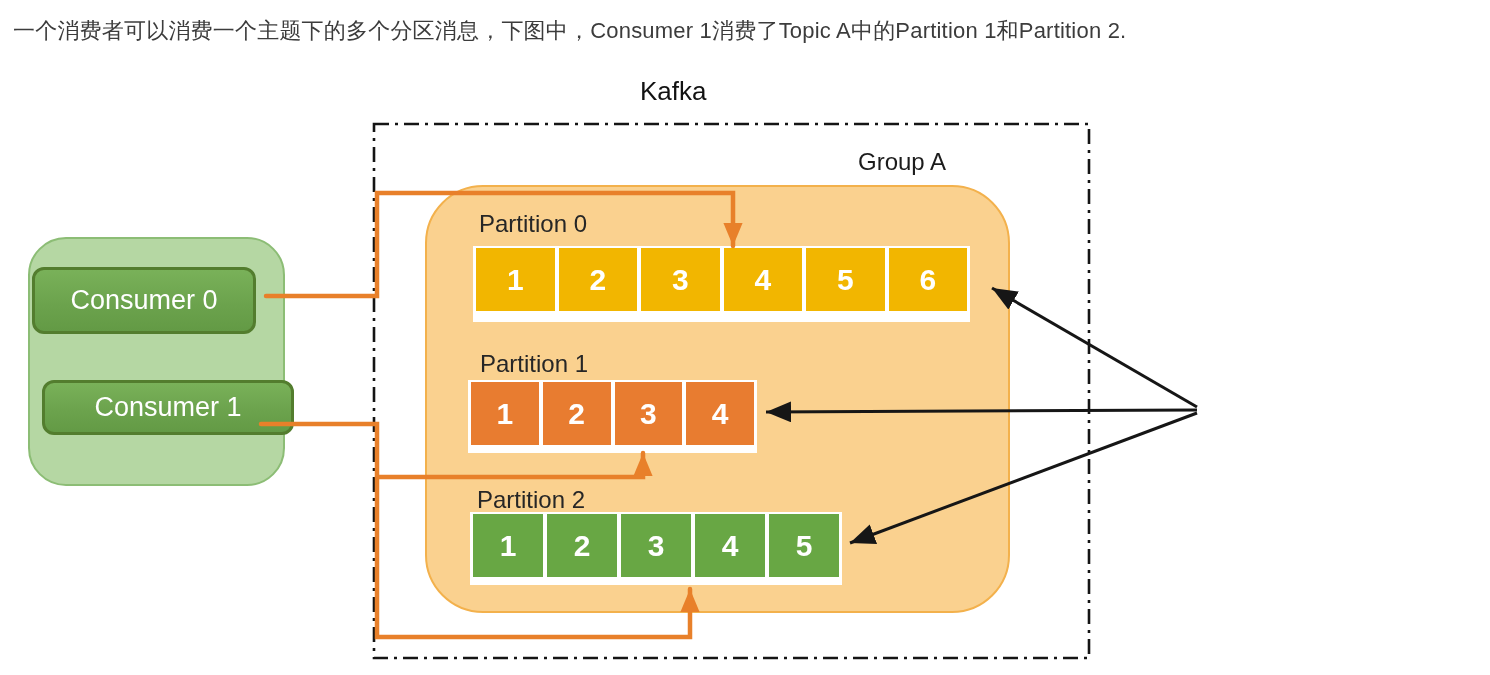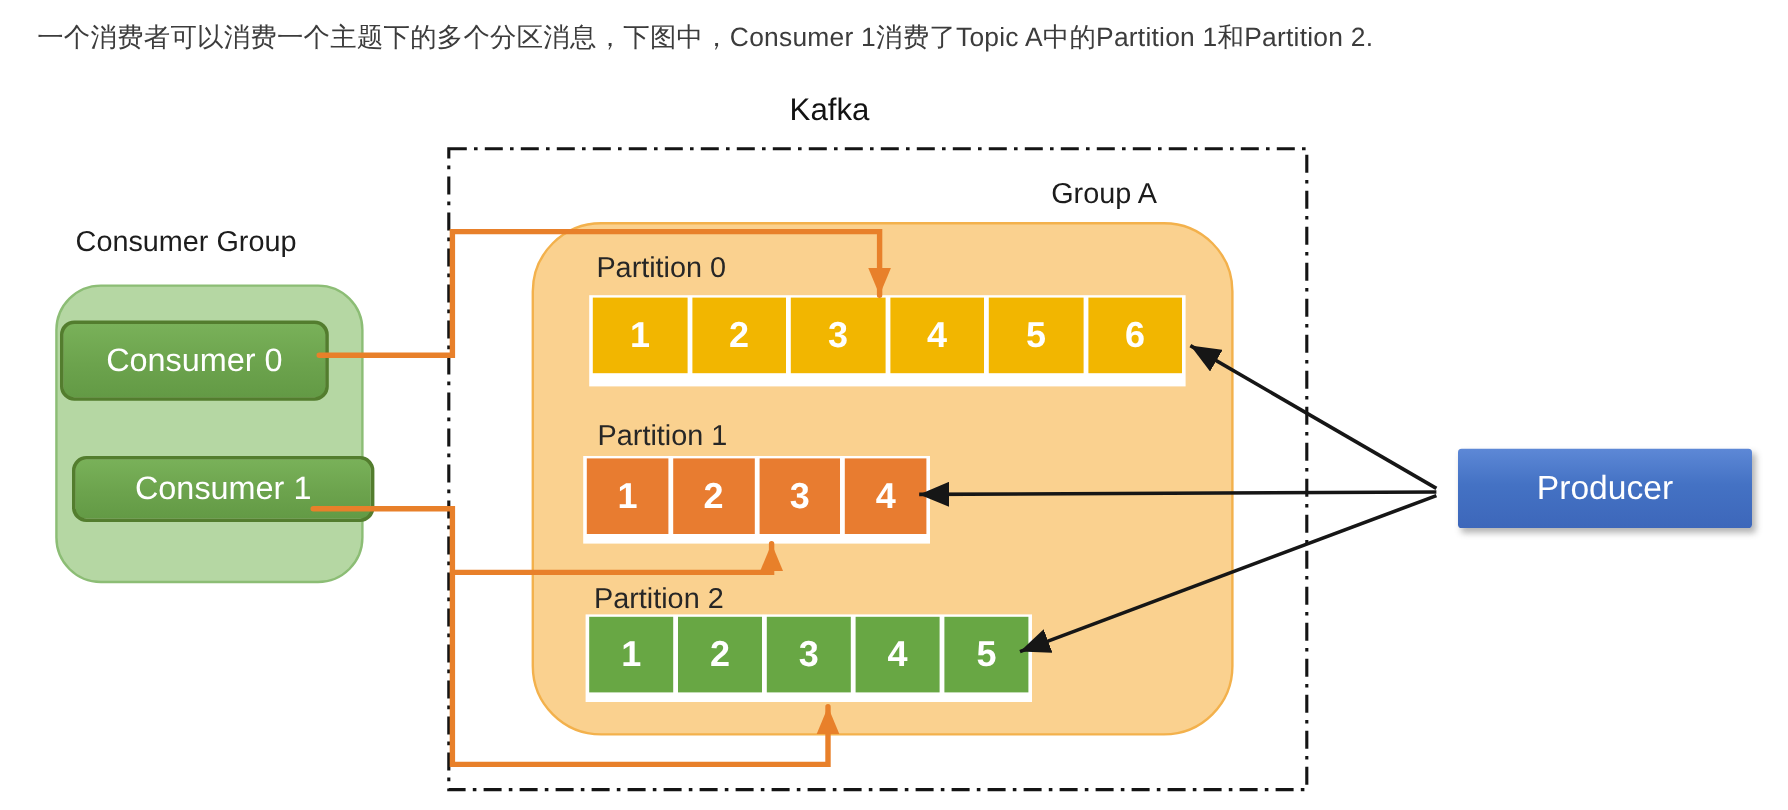--- a/index.html
+++ b/index.html
@@ -1,20 +1,20 @@
 <!DOCTYPE html>
 <html style="--topic-fill: #FAD18F; --topic-border: #F3B14C; --group-fill: #B5D7A3; --group-border: #8CBD75; --consumer-fill: #6CA34D; --consumer-border: #537D2E; --producer-fill: #4472C4; --connector-orange: #E8802A; --connector-black: #161616;"><head>
 <meta charset="utf-8">
 <style>
   html,body{margin:0;padding:0;background:#ffffff;}
   .stage{
     position:relative;width:1490px;height:675px;background:#ffffff;overflow:hidden;
     font-family:"Liberation Sans","DejaVu Sans",sans-serif;
   }
-  .abs{position:absolute;margin-left:18px;}
+  .abs{position:absolute;}
   .caption{
     left:13px;top:16px;font-size:22px;color:#3c3c3c;letter-spacing:0.2px;white-space:nowrap;
   }
   .kafka-label{left:640px;top:76px;font-size:26px;color:#121212;}
   .topic-box{
     left:425px;top:185px;width:585px;height:428px;border-radius:58px;
     background:var(--topic-fill);border:2px solid var(--topic-border);box-sizing:border-box;
   }
   .topic-label{left:858px;top:148px;font-size:24px;color:#1c1c1c;}
   .p-label{font-size:24px;color:#262626;}
@@ -86,26 +86,24 @@
 
   <div class="abs p-label p2-label">Partition 2</div>
   <div class="abs p-strip p2-strip">
       <div class="cell" style="background: rgb(104, 167, 68);">1</div>
       <div class="cell" style="background: rgb(104, 167, 68);">2</div>
       <div class="cell" style="background: rgb(104, 167, 68);">3</div>
       <div class="cell" style="background: rgb(104, 167, 68);">4</div>
       <div class="cell" style="background: rgb(104, 167, 68);">5</div>
     </div>
 
-  <div class="abs group-label">Consumer Group</div>
   <div class="abs group-box"></div>
   <div class="abs consumer-btn consumer0">Consumer 0</div>
   <div class="abs consumer-btn consumer1">Consumer 1</div>
 
-  <div class="abs producer-box">Producer</div>
 
   <svg class="overlay" width="1490" height="675" viewBox="0 0 1490 675">
     <defs>
       <marker id="ah-black" viewBox="0 0 12 10" refX="12" refY="5" markerWidth="25" markerHeight="21" orient="auto" markerUnits="userSpaceOnUse">
         <path d="M0,0 L12,5 L0,10 Z" fill="#161616"></path>
       </marker>
       <marker id="ah-orange" viewBox="0 0 12 10" refX="12" refY="5" markerWidth="23" markerHeight="21" orient="auto" markerUnits="userSpaceOnUse">
         <path d="M0,0 L12,5 L0,10 Z" fill="#E8802A"></path>
       </marker>
     </defs>

